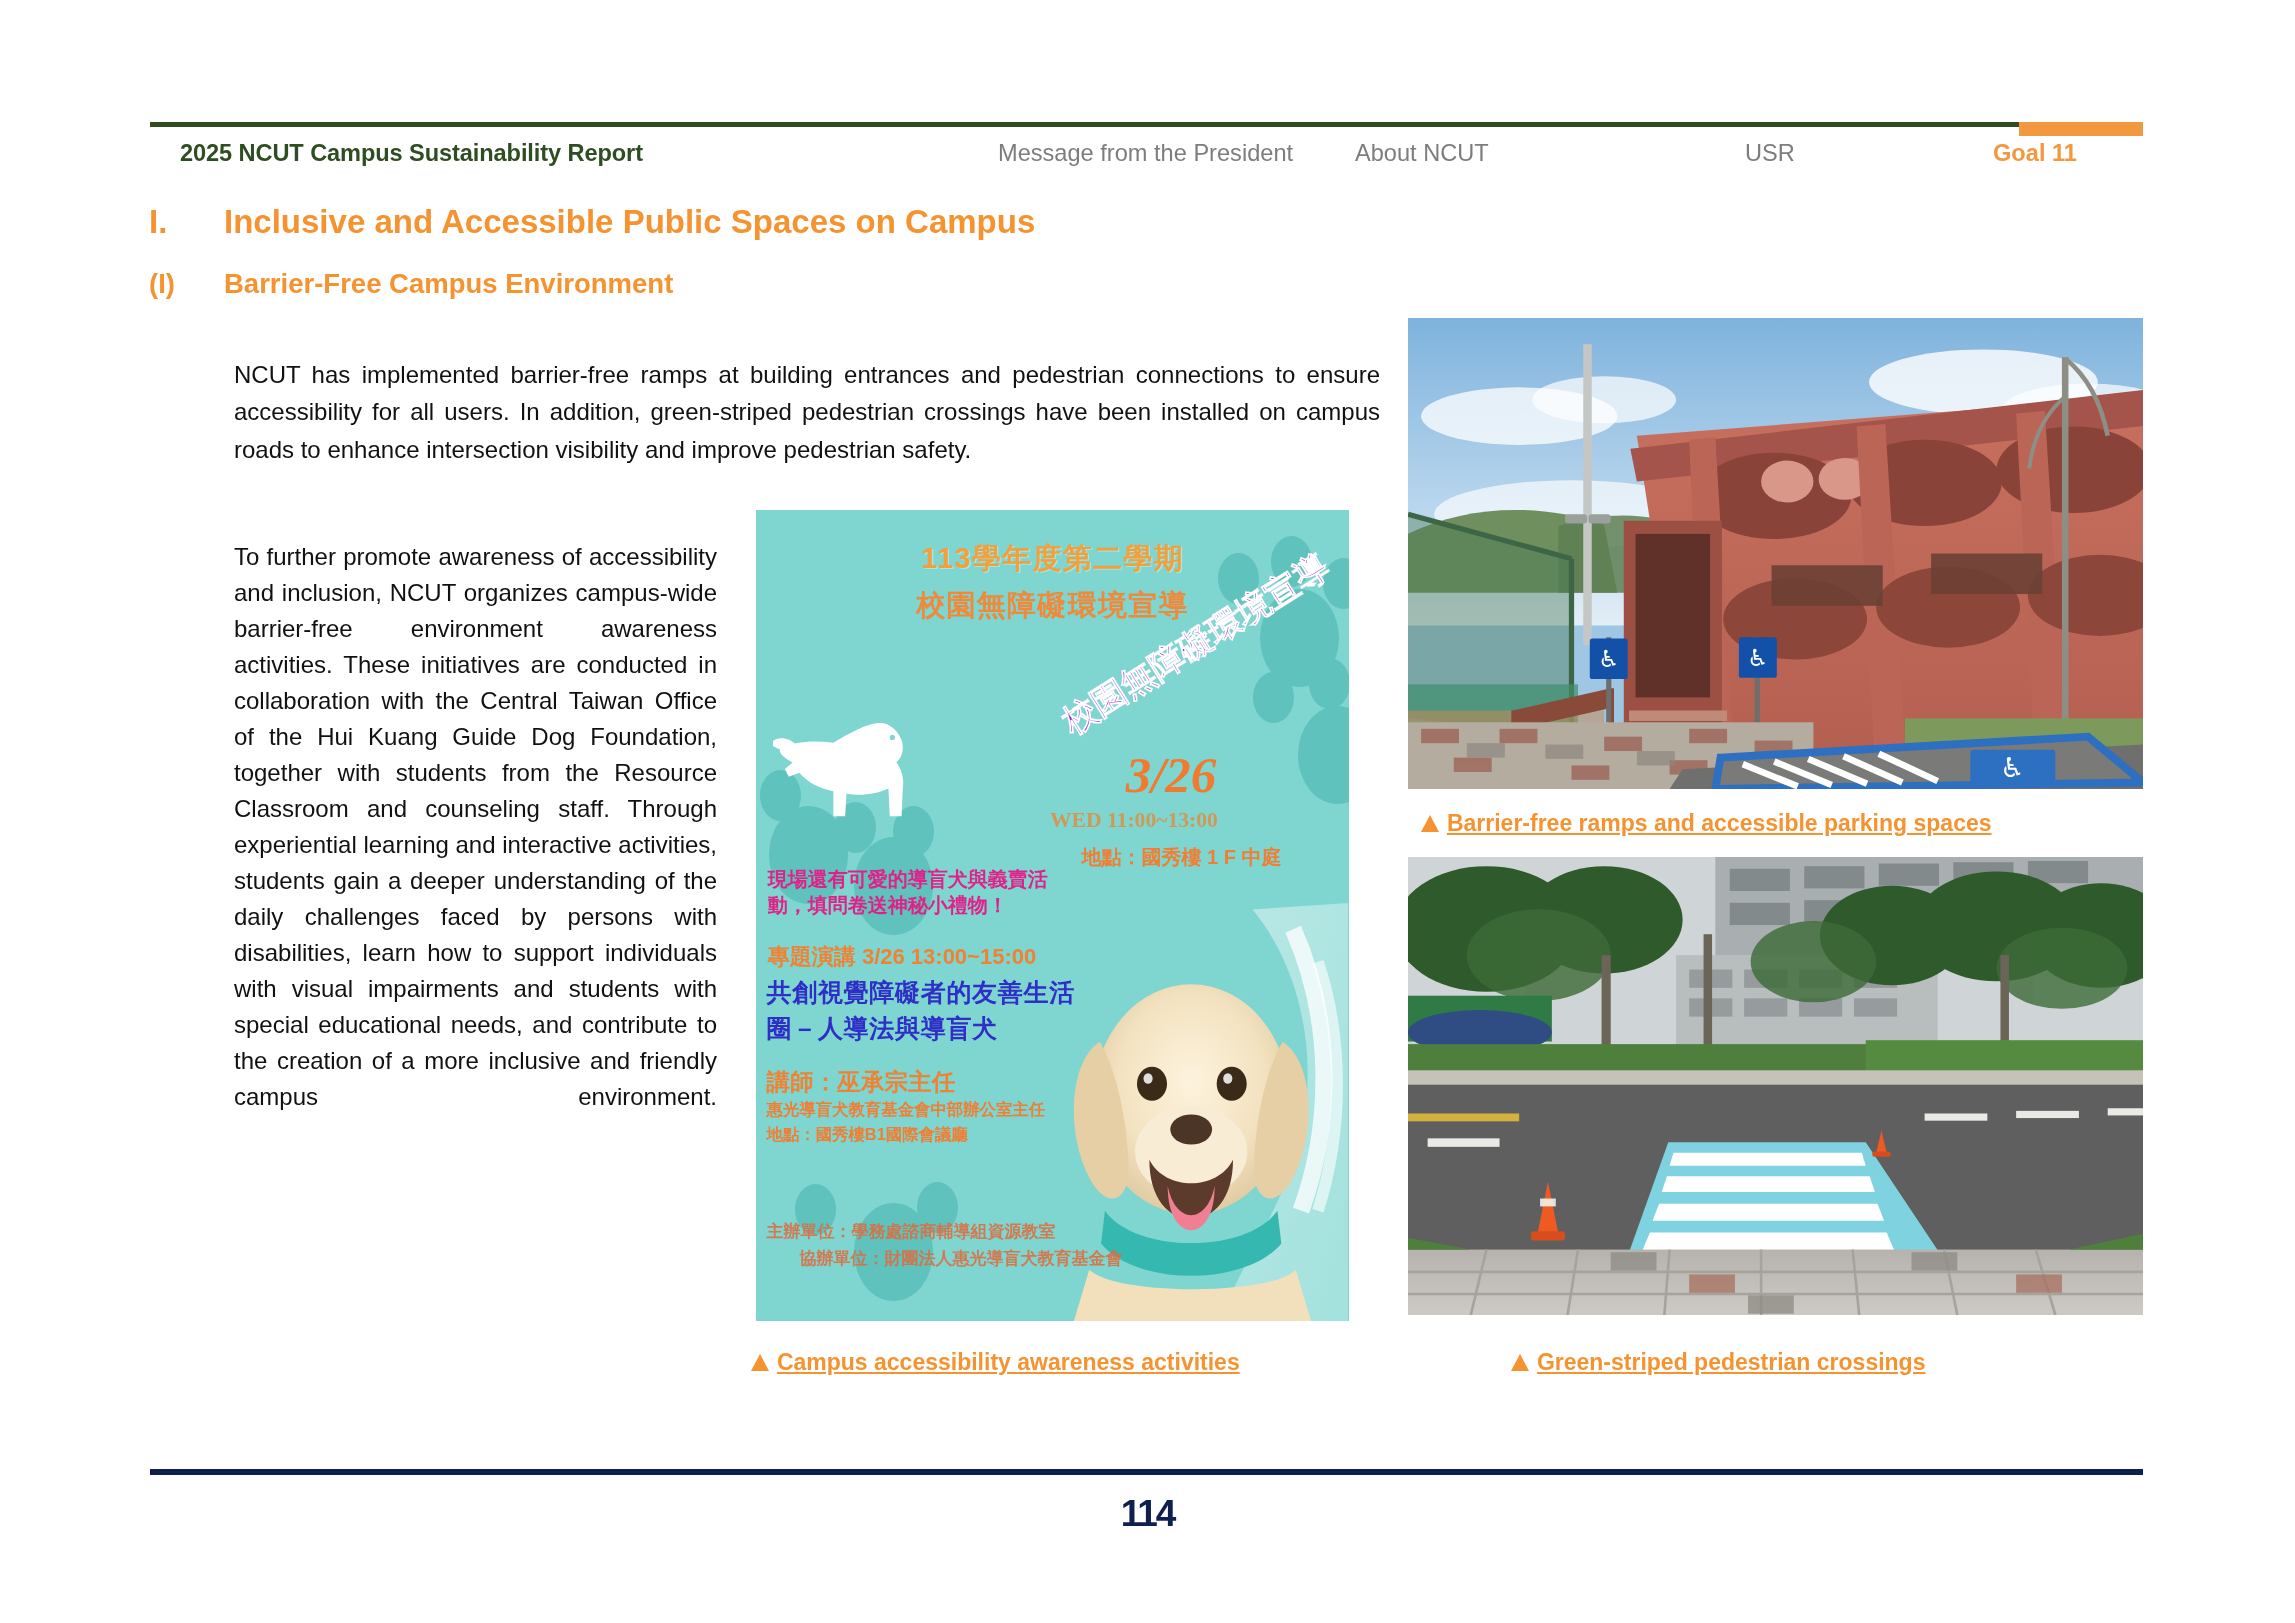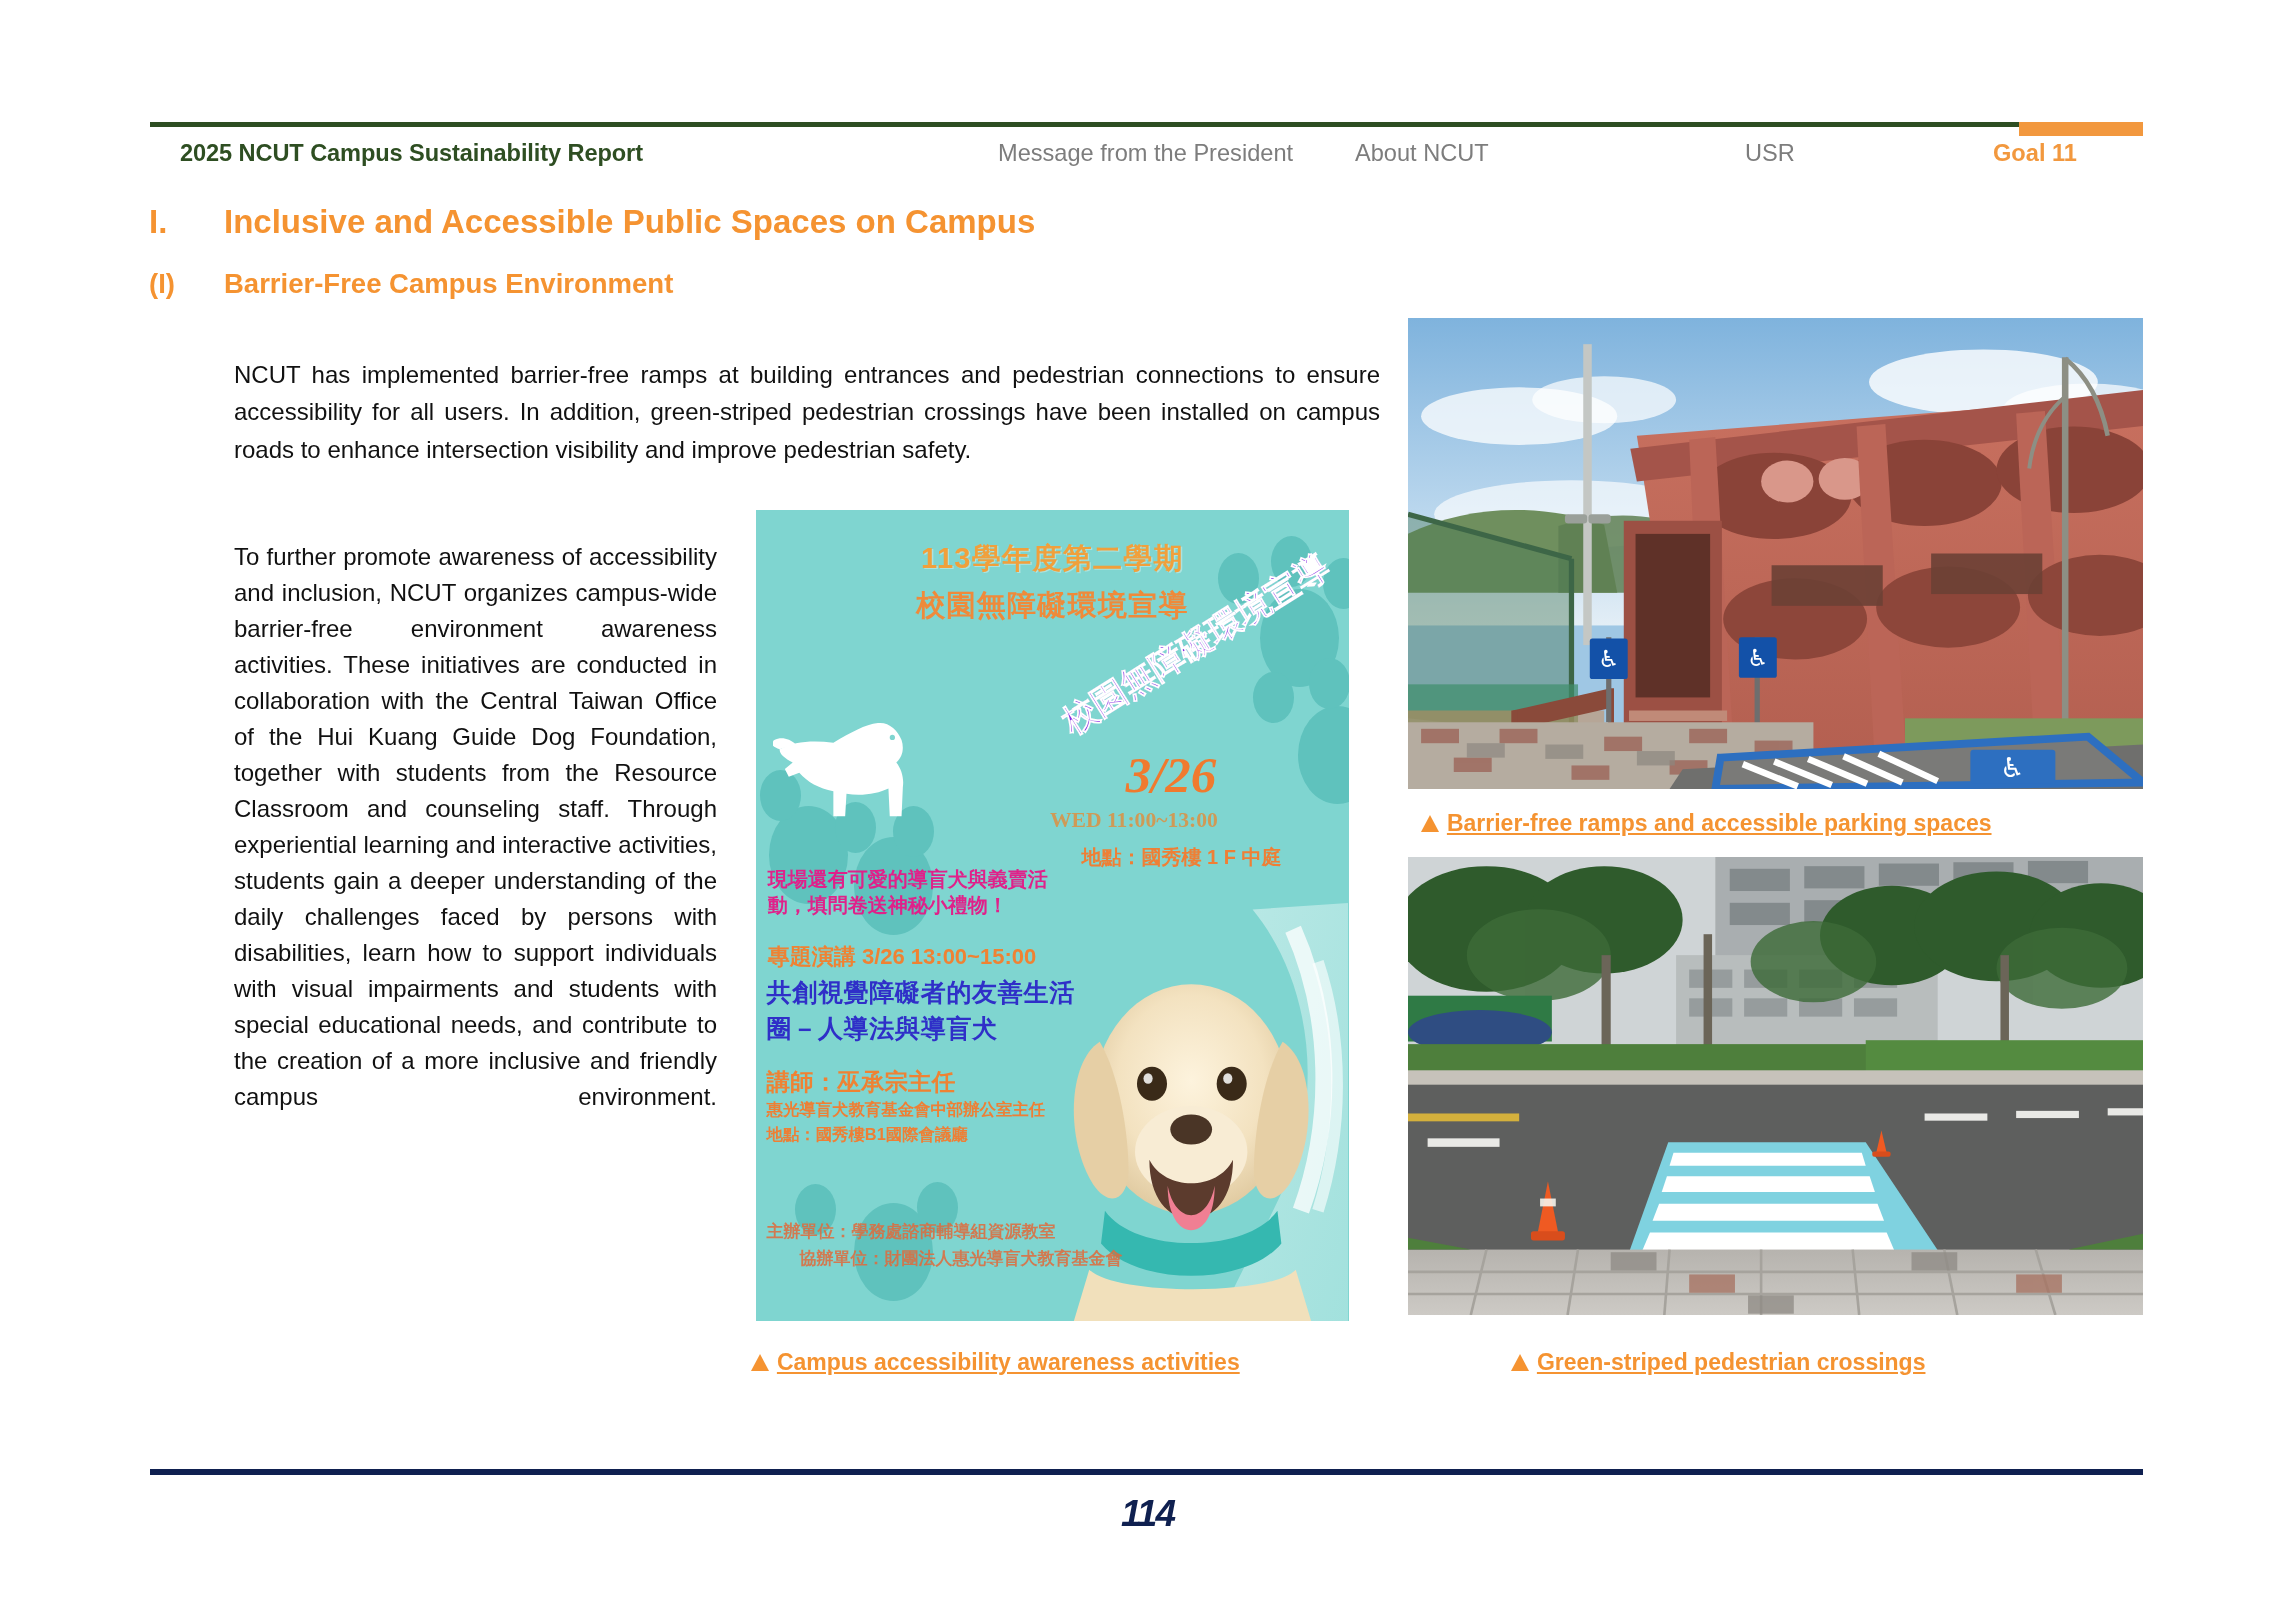--- a/index.html
+++ b/index.html
@@ -184,21 +184,21 @@
   .cap-cross{ left:1511px; top:1349px; }
 
   
   .footer-rule{
     position:absolute; left:150px; top:1469px; width:1993px; height:5.9px;
     background:#0f2050;
   }
   .page-num{
     position:absolute; left:0; top:1493px; width:2295px; text-align:center;
     color:#0f2050; font-size:37px; font-weight:600;
-    font-family:"Liberation Sans", sans-serif; letter-spacing:-2px;font-style:italic;
+    font-family:"Liberation Sans", sans-serif; letter-spacing:-2px;
   }
 </style>
 </head>
 <body>
 
 <div class="header">
   <div class="header-rule"></div>
   <div class="header-rule-accent"></div>
   <div class="header-nav">
     <span class="h-item h-report">2025 NCUT Campus Sustainability Report</span>

